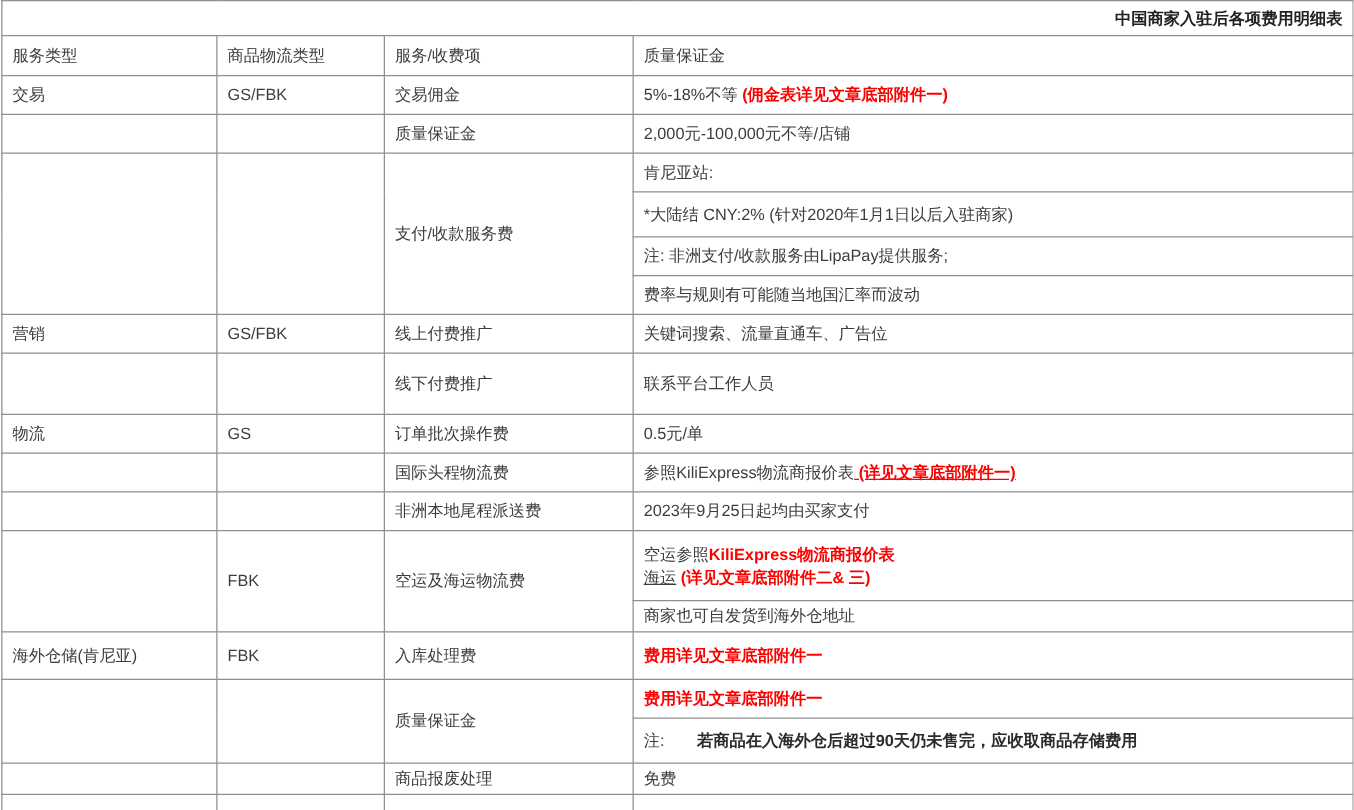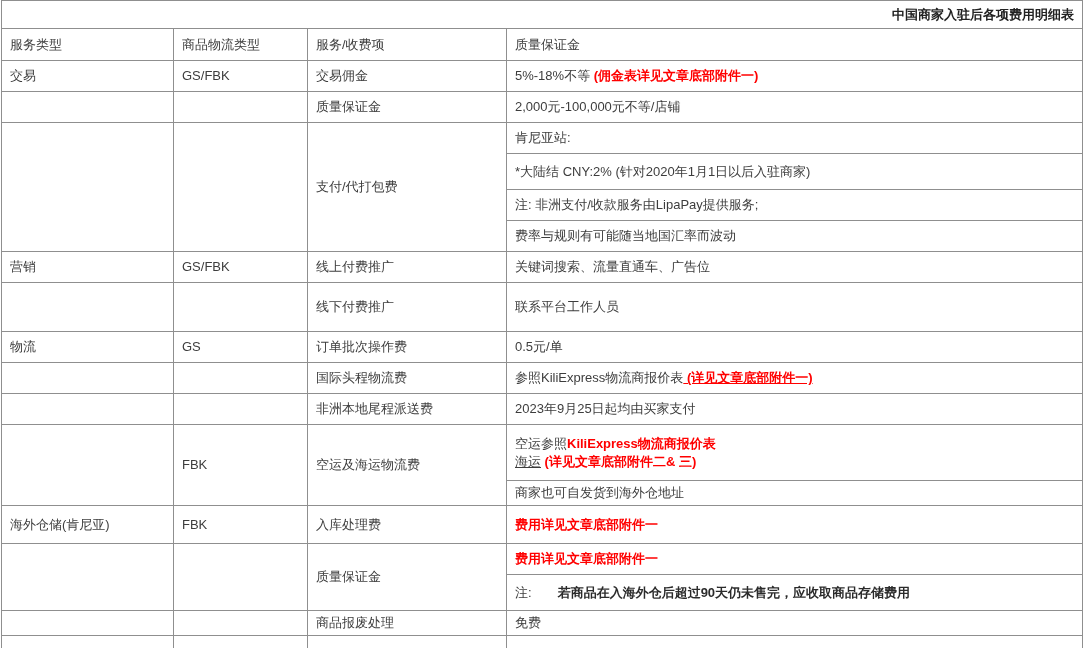--- a/index.html
+++ b/index.html
@@ -59,21 +59,21 @@
     <tr style="height:31px">
       <td></td>
       <td></td>
       <td>质量保证金</td>
       <td>2,000元-100,000元不等/店铺</td>
     </tr>
 
     <tr style="height:31px">
       <td rowspan="4"></td>
       <td rowspan="4"></td>
-      <td rowspan="4">支付/代打包费</td>
+      <td rowspan="4">支付/收款服务费</td>
       <td>肯尼亚站:</td>
     </tr>
     <tr style="height:36px">
       <td>*大陆结 CNY:2%  (针对2020年1月1日以后入驻商家)</td>
     </tr>
     <tr style="height:31px">
       <td>注: 非洲支付/收款服务由LipaPay提供服务;</td>
     </tr>
     <tr style="height:31px">
       <td>费率与规则有可能随当地国汇率而波动</td>

